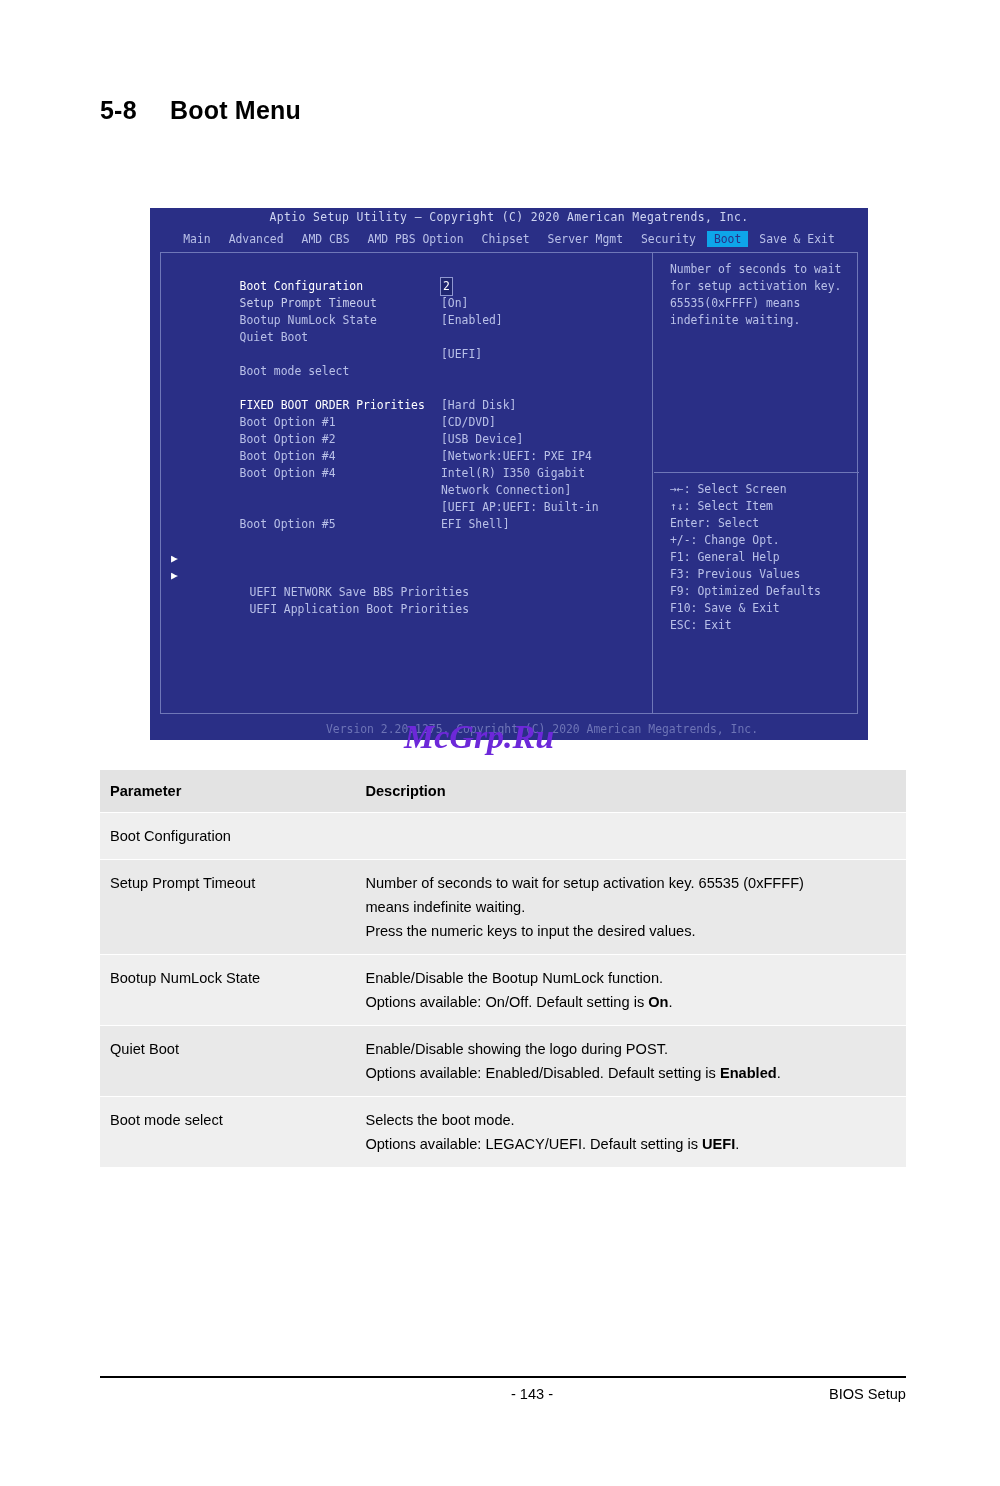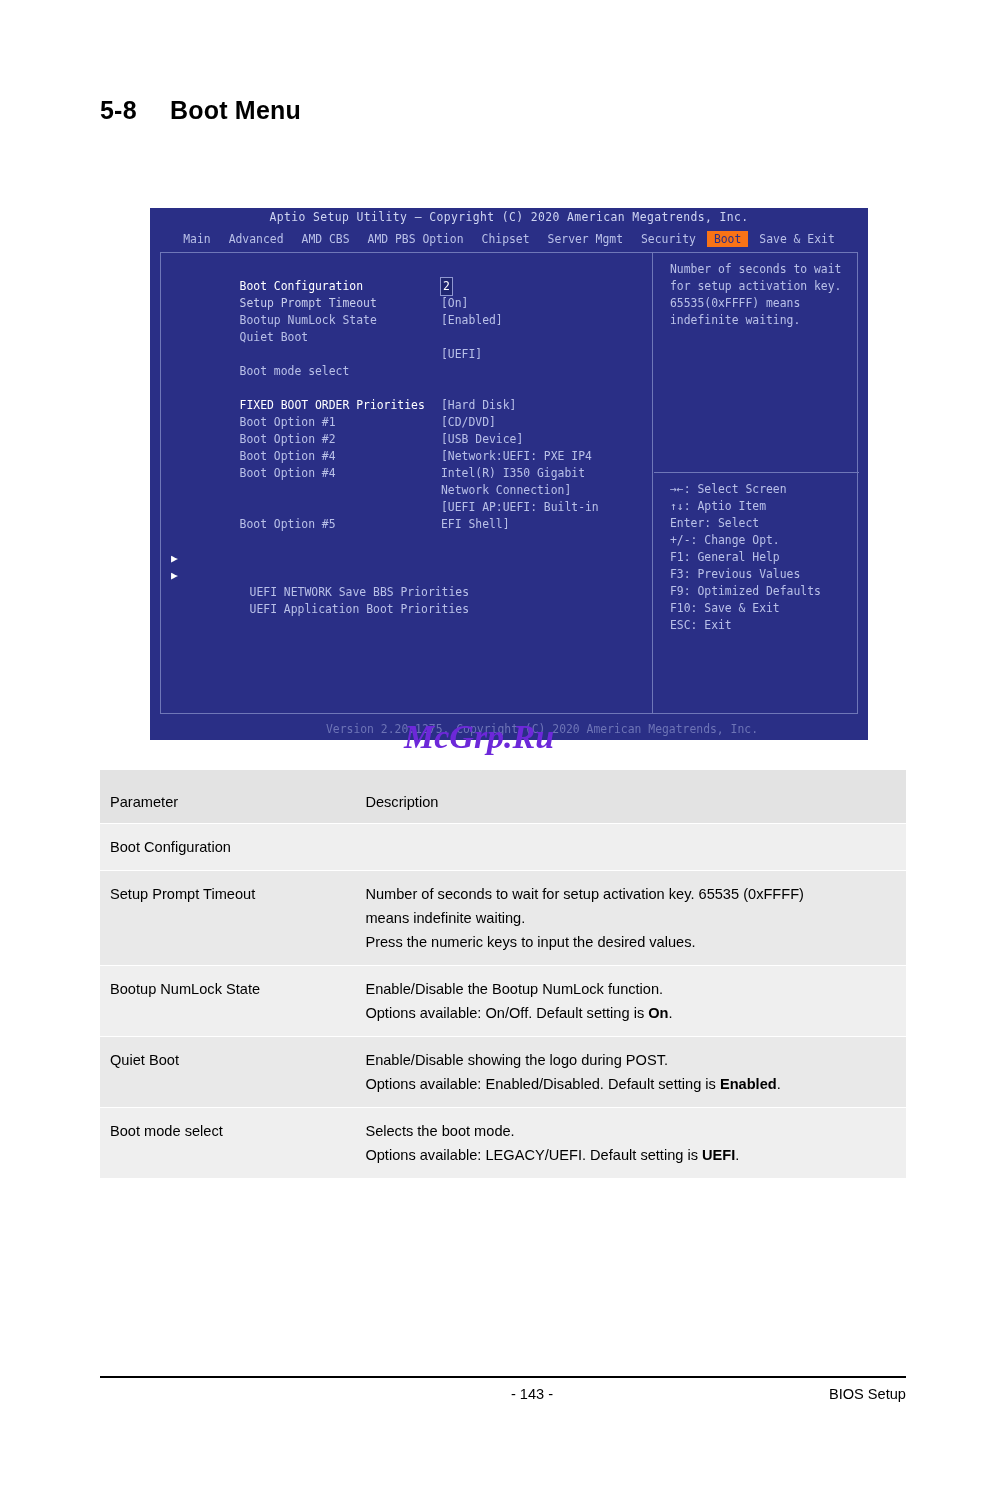--- a/index.html
+++ b/index.html
@@ -74,21 +74,21 @@
     align-items: center;
     justify-content: center;
     gap: 4px;
   }
   .bios-menubar .mi {
     padding: 1px 7px;
     color: #b9c0e8;
     white-space: nowrap;
   }
   .bios-menubar .mi.active {
-    background: #f97316;
+    background: #0ea5e9;
     color: #2a2f86;
   }
   .bios-body {
     position: absolute;
     left: 10px;
     top: 44px;
     width: 698px;
     height: 462px;
     border: 1px solid #6f77b8;
     box-sizing: border-box;
@@ -175,22 +175,22 @@
   }
   .ptable td, .ptable th {
     vertical-align: top;
     padding: 11px 12px 11px 10px;
     border-bottom: 1px solid #ffffff;
     line-height: 24px;
   }
   .ptable thead th {
     background: #e3e3e3;
     text-align: left;
-    font-weight: normal;
-    padding-top: 20px;
+    font-weight: bold;
+    padding-top: 9px;
     padding-bottom: 9px;
   }
   .ptable tbody tr {
     background: #efefef;
   }
   .ptable tbody tr.alt {
     background: #e9e9e9;
   }
   .ptable .c1 { width: 245px; }
   .ptable .c2 { width: 561px; }
@@ -323,21 +323,21 @@
       <div class="bios-right">
         <div class="help-line">Number of seconds to wait</div>
         <div class="help-line">for setup activation key.</div>
         <div class="help-line">65535(0xFFFF) means</div>
         <div class="help-line">indefinite waiting.</div>
 
         <div class="hsep"></div>
 
         <div style="position:absolute; left:8px; top:228px;">
           <div class="help-line">→←: Select Screen</div>
-          <div class="help-line">↑↓: Aptio Item</div>
+          <div class="help-line">↑↓: Select Item</div>
           <div class="help-line">Enter: Select</div>
           <div class="help-line">+/-: Change Opt.</div>
           <div class="help-line">F1: General Help</div>
           <div class="help-line">F3: Previous Values</div>
           <div class="help-line">F9: Optimized Defaults</div>
           <div class="help-line">F10: Save &amp; Exit</div>
           <div class="help-line">ESC: Exit</div>
         </div>
       </div>
     </div>

